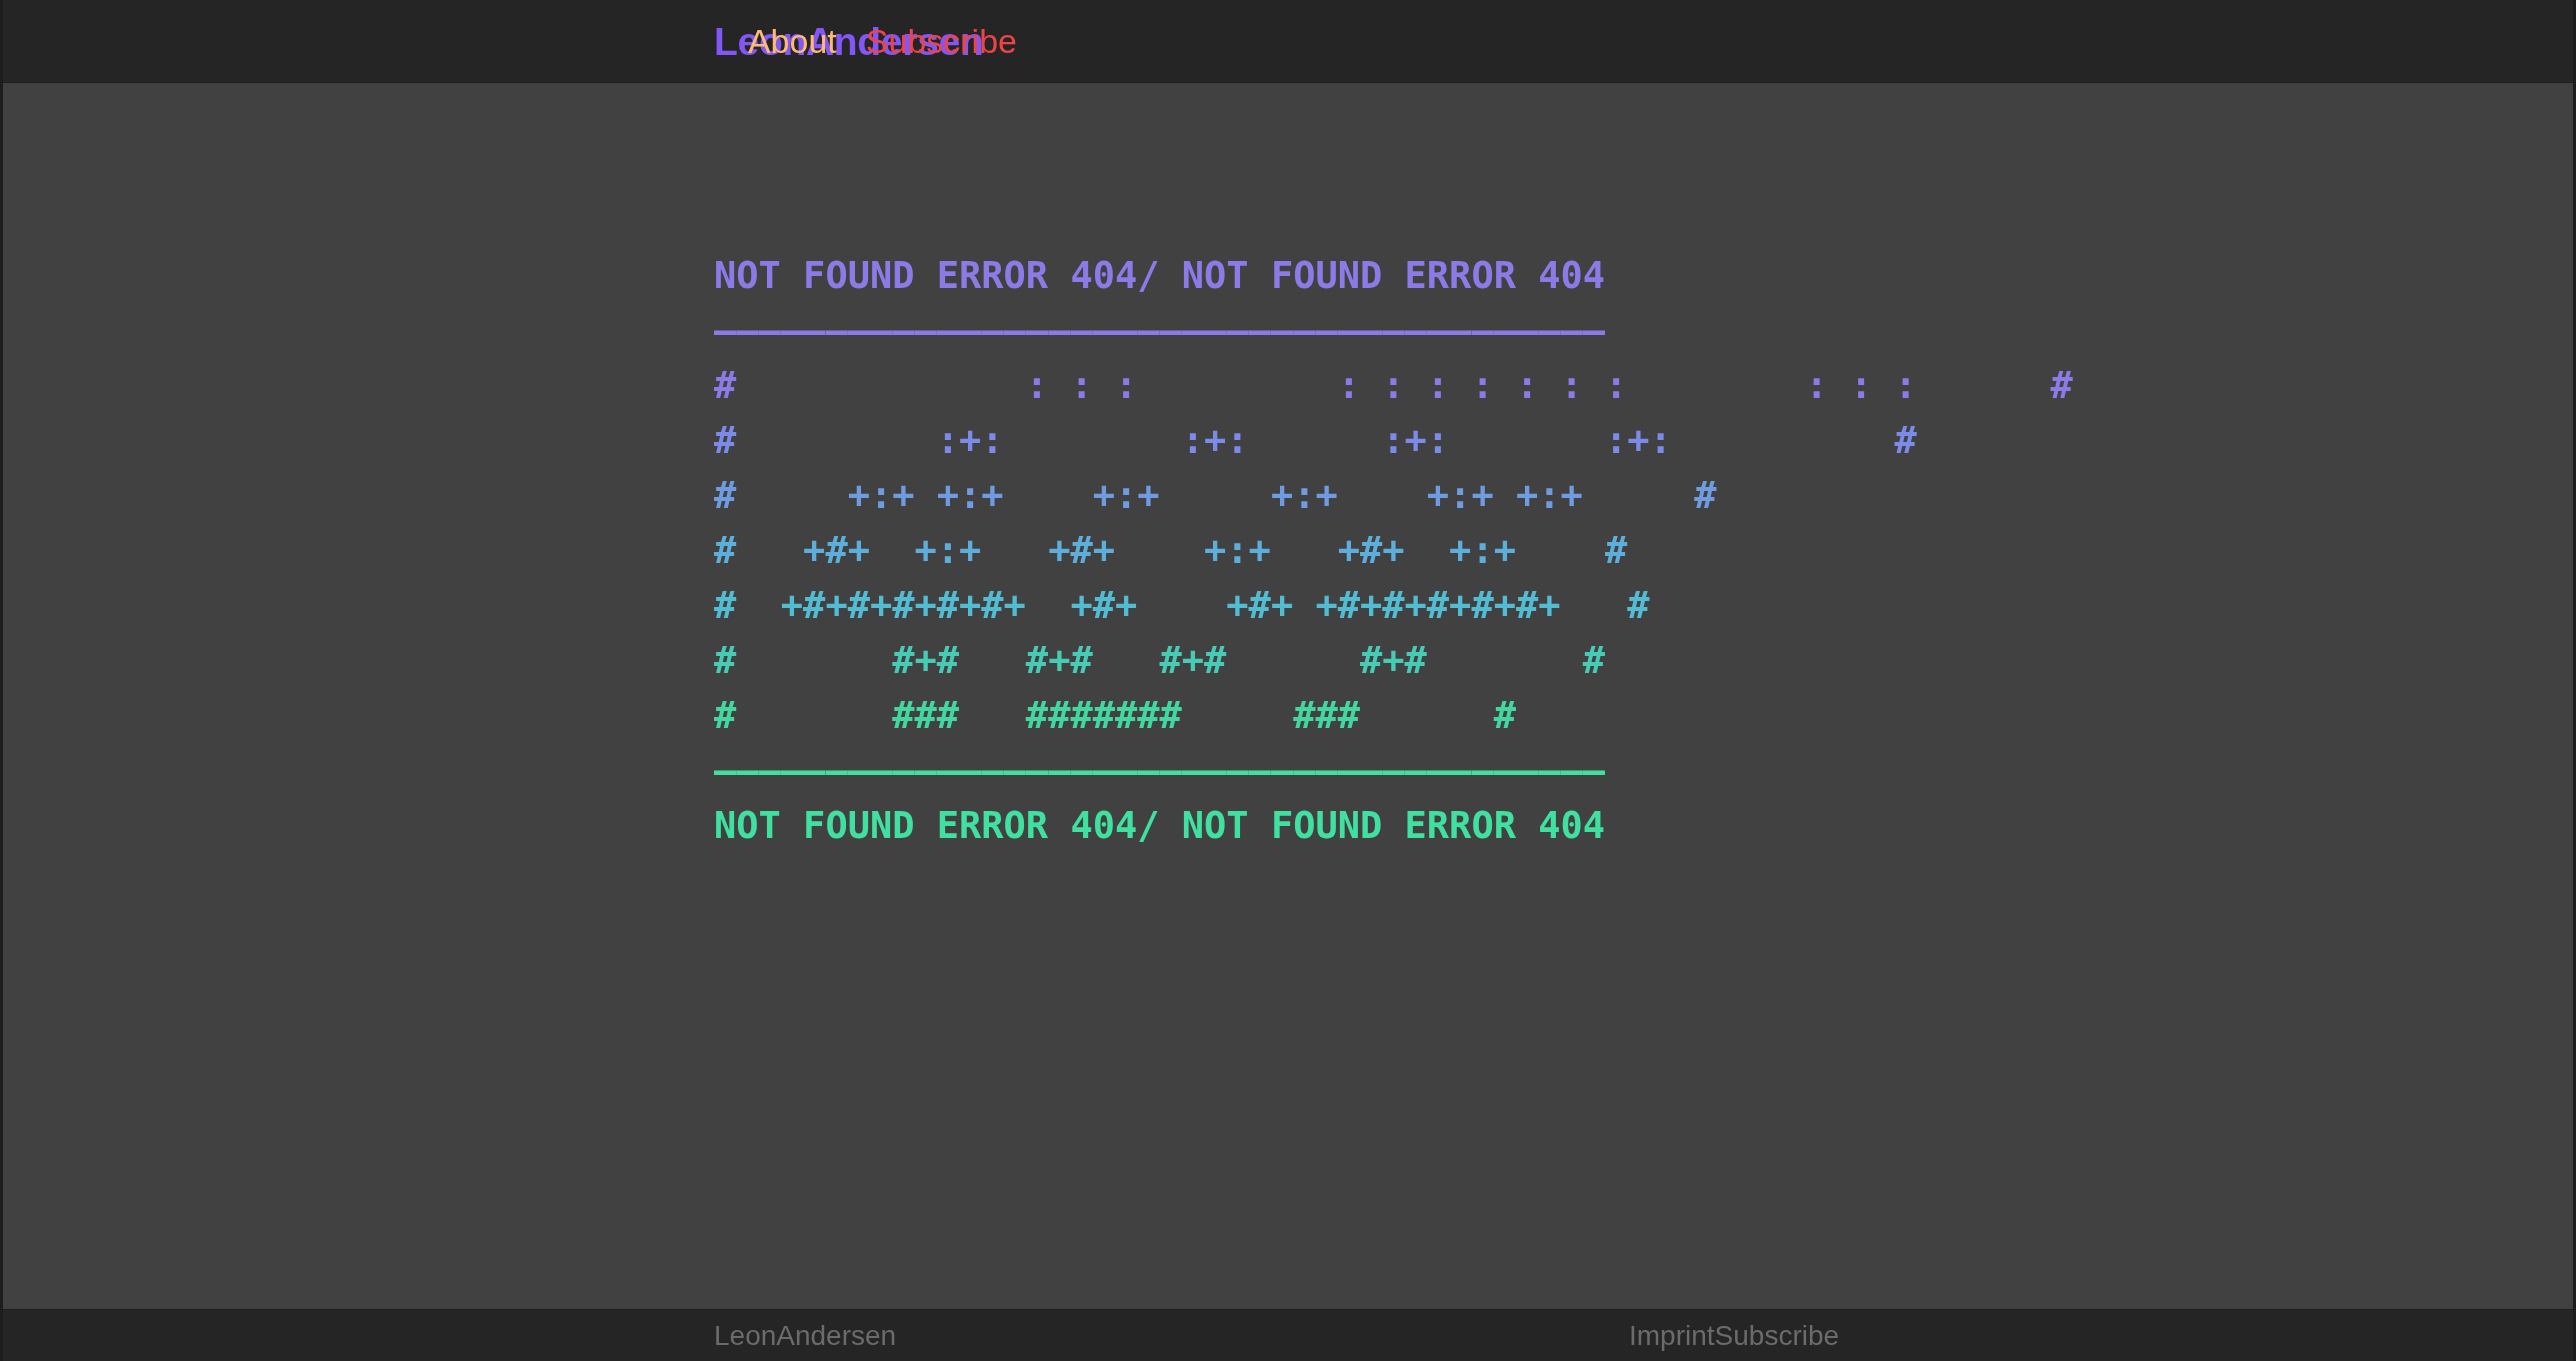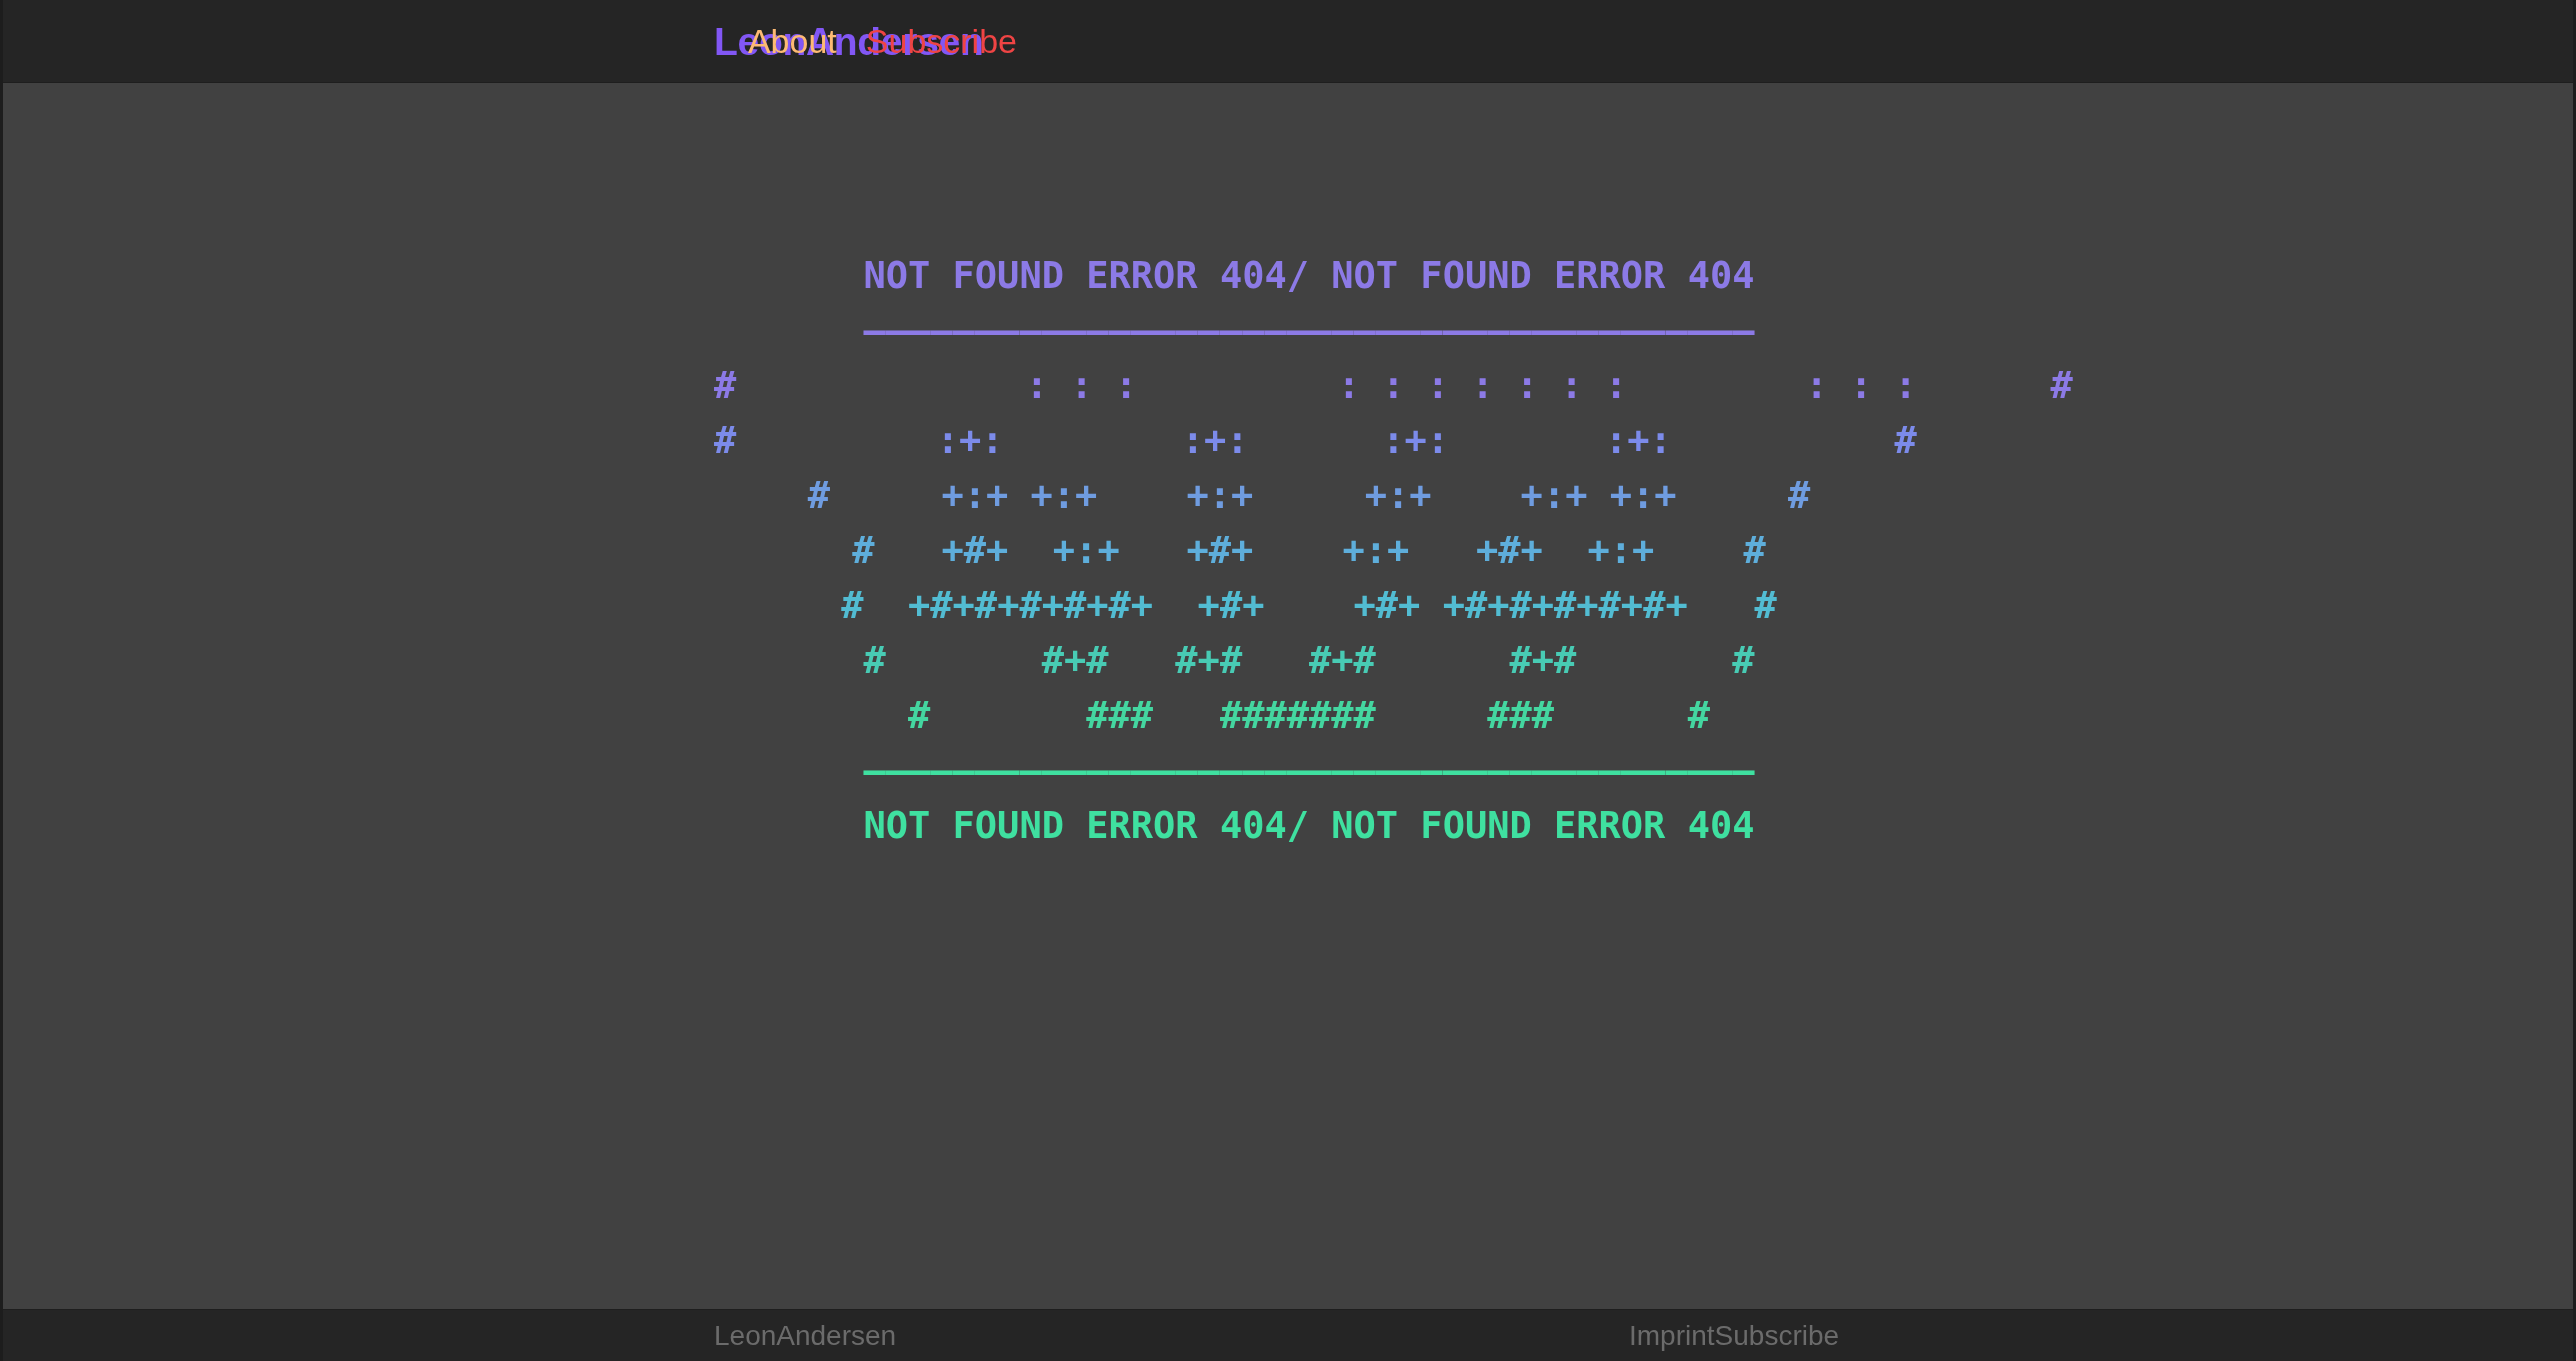--- a/index.html
+++ b/index.html
@@ -73,21 +73,20 @@
     white-space: nowrap;
   }
 
   .nav-about   { color: #fdba74; }
   .nav-subscribe { color: #ef4444; }
 
   
   .main {
     flex: 1 1 auto;
     position: relative;
-    text-align: center;
   }
 
   .content {
     position: absolute;
     left: 711px;
     top: 165px;
     width: 1190px;
   }
 
   

